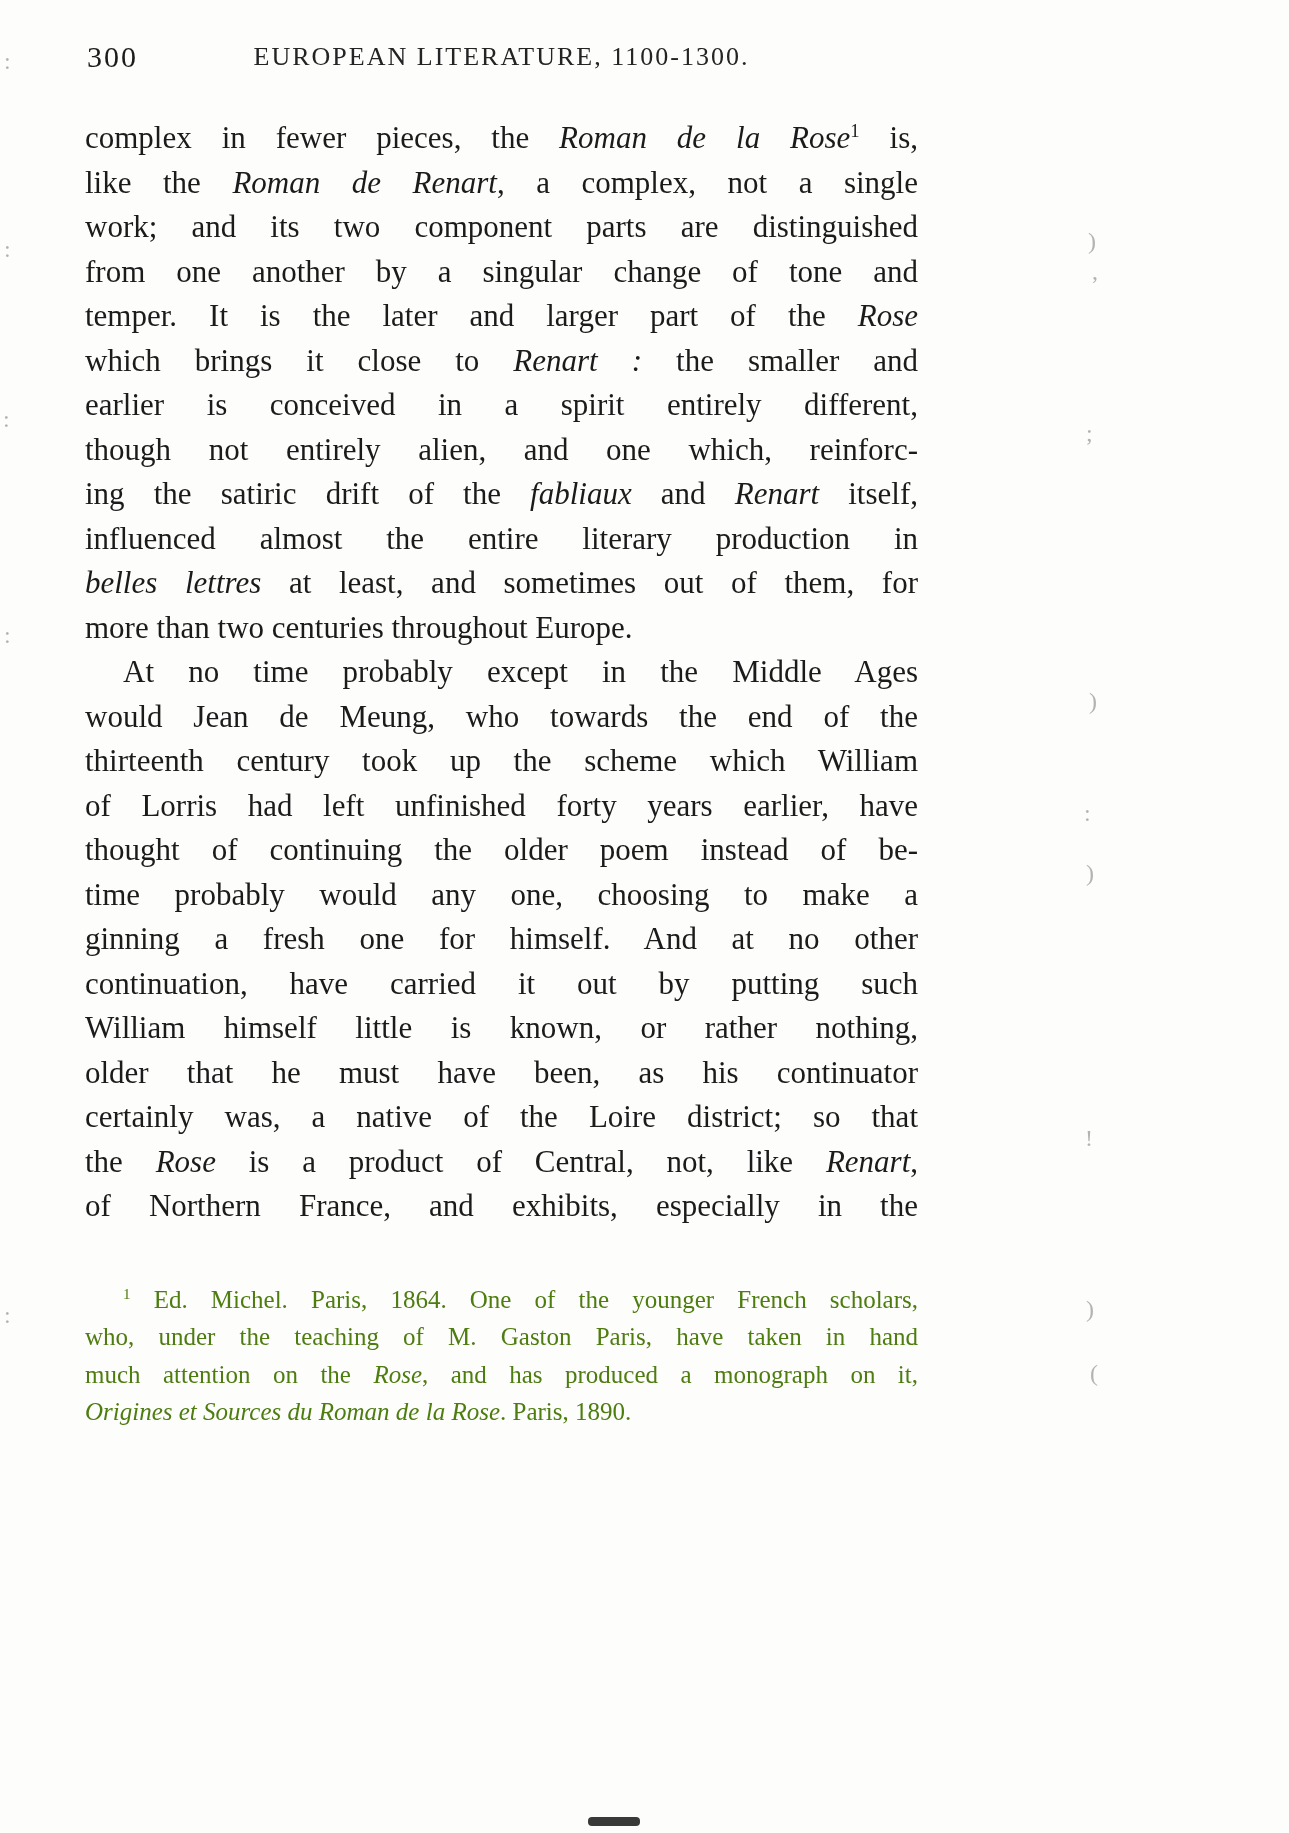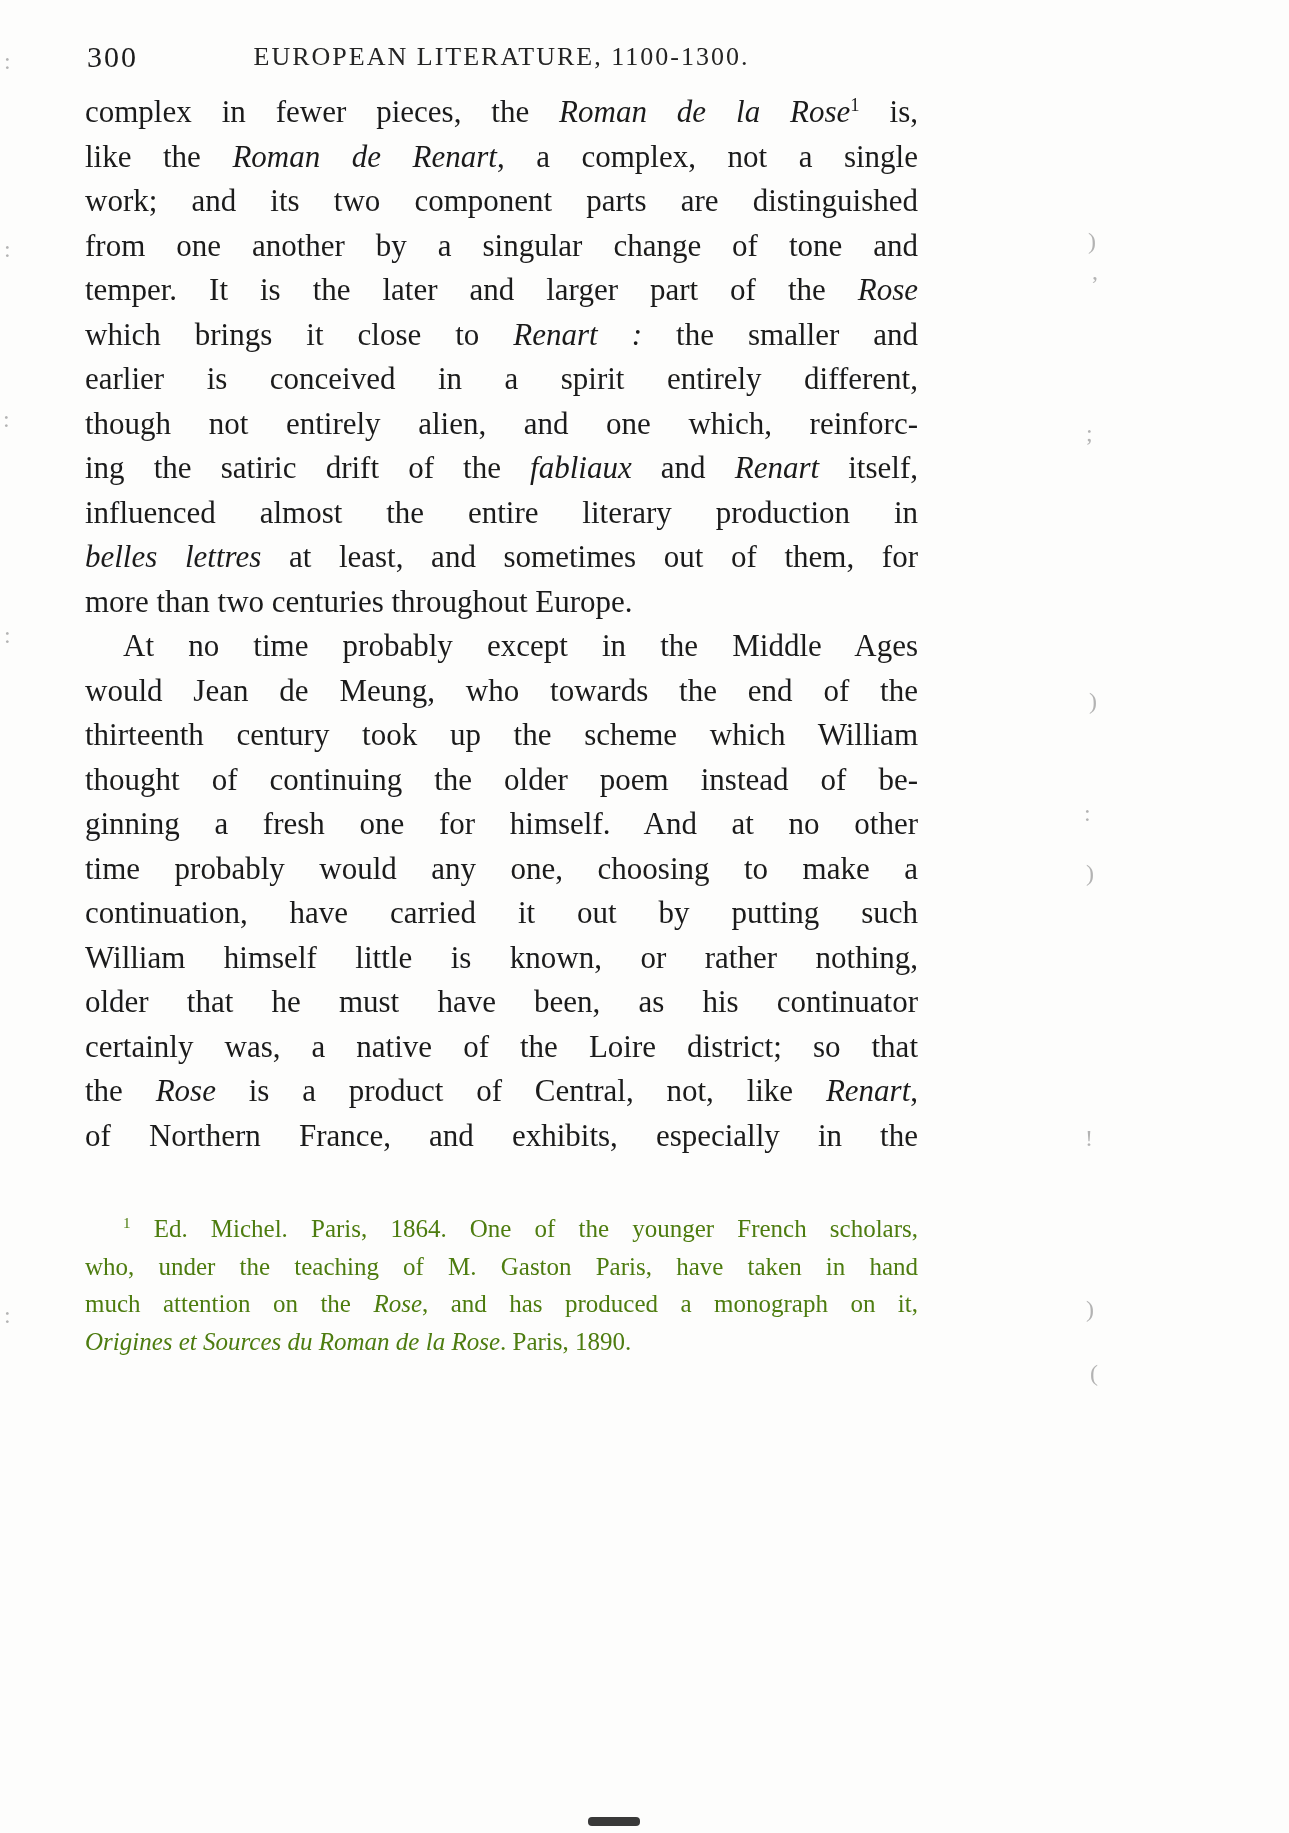--- a/index.html
+++ b/index.html
@@ -15,21 +15,21 @@
   }
   .content {
     position: absolute;
     left: 85px;
     top: 38px;
     width: 833px;
   }
   .header-row {
     position: relative;
     height: 42px;
-    margin-bottom: 10px;
+    margin-bottom: 36px;
   }
   .page-number {
     position: absolute;
     left: 2px;
     top: 2px;
     font-size: 30px;
     letter-spacing: 2px;
   }
   .running-title {
     text-align: center;
@@ -100,23 +100,24 @@
         <div class="line">which brings it close to <i>Renart :</i>  the smaller and</div>
         <div class="line">earlier is conceived in a spirit entirely different,</div>
         <div class="line">though not entirely alien, and one which, reinforc-</div>
         <div class="line">ing the satiric drift of the <i>fabliaux</i> and <i>Renart</i> itself,</div>
         <div class="line">influenced almost the entire literary production in</div>
         <div class="line"><i>belles lettres</i> at least, and sometimes out of them, for</div>
         <div class="line last-left">more than two centuries throughout Europe.</div>
         <div class="line indent">At no time probably except in the Middle Ages</div>
         <div class="line">would Jean de Meung, who towards the end of the</div>
         <div class="line">thirteenth century took up the scheme which William</div>
+        <div class="line">of Lorris had left unfinished forty years earlier, have</div>
         <div class="line">thought of continuing the older poem instead of be-</div>
+        <div class="line">time probably would any one, choosing to make a</div>
         <div class="line">ginning a fresh one for himself.  And at no other</div>
-        <div class="line">time probably would any one, choosing to make a</div>
         <div class="line">continuation, have carried it out by putting such</div>
         <div class="line">William himself little is known, or rather nothing,</div>
         <div class="line">older that he must have been, as his continuator</div>
         <div class="line">certainly was, a native of the Loire district; so that</div>
         <div class="line">the <i>Rose</i> is a product of Central, not, like <i>Renart</i>,</div>
         <div class="line">of Northern France, and exhibits, especially in the</div>
       </div>
 
     <div class="footnote" id="footnote">
         <div class="line indent"><sup>1</sup> Ed. Michel.  Paris, 1864.  One of the younger French scholars,</div>

